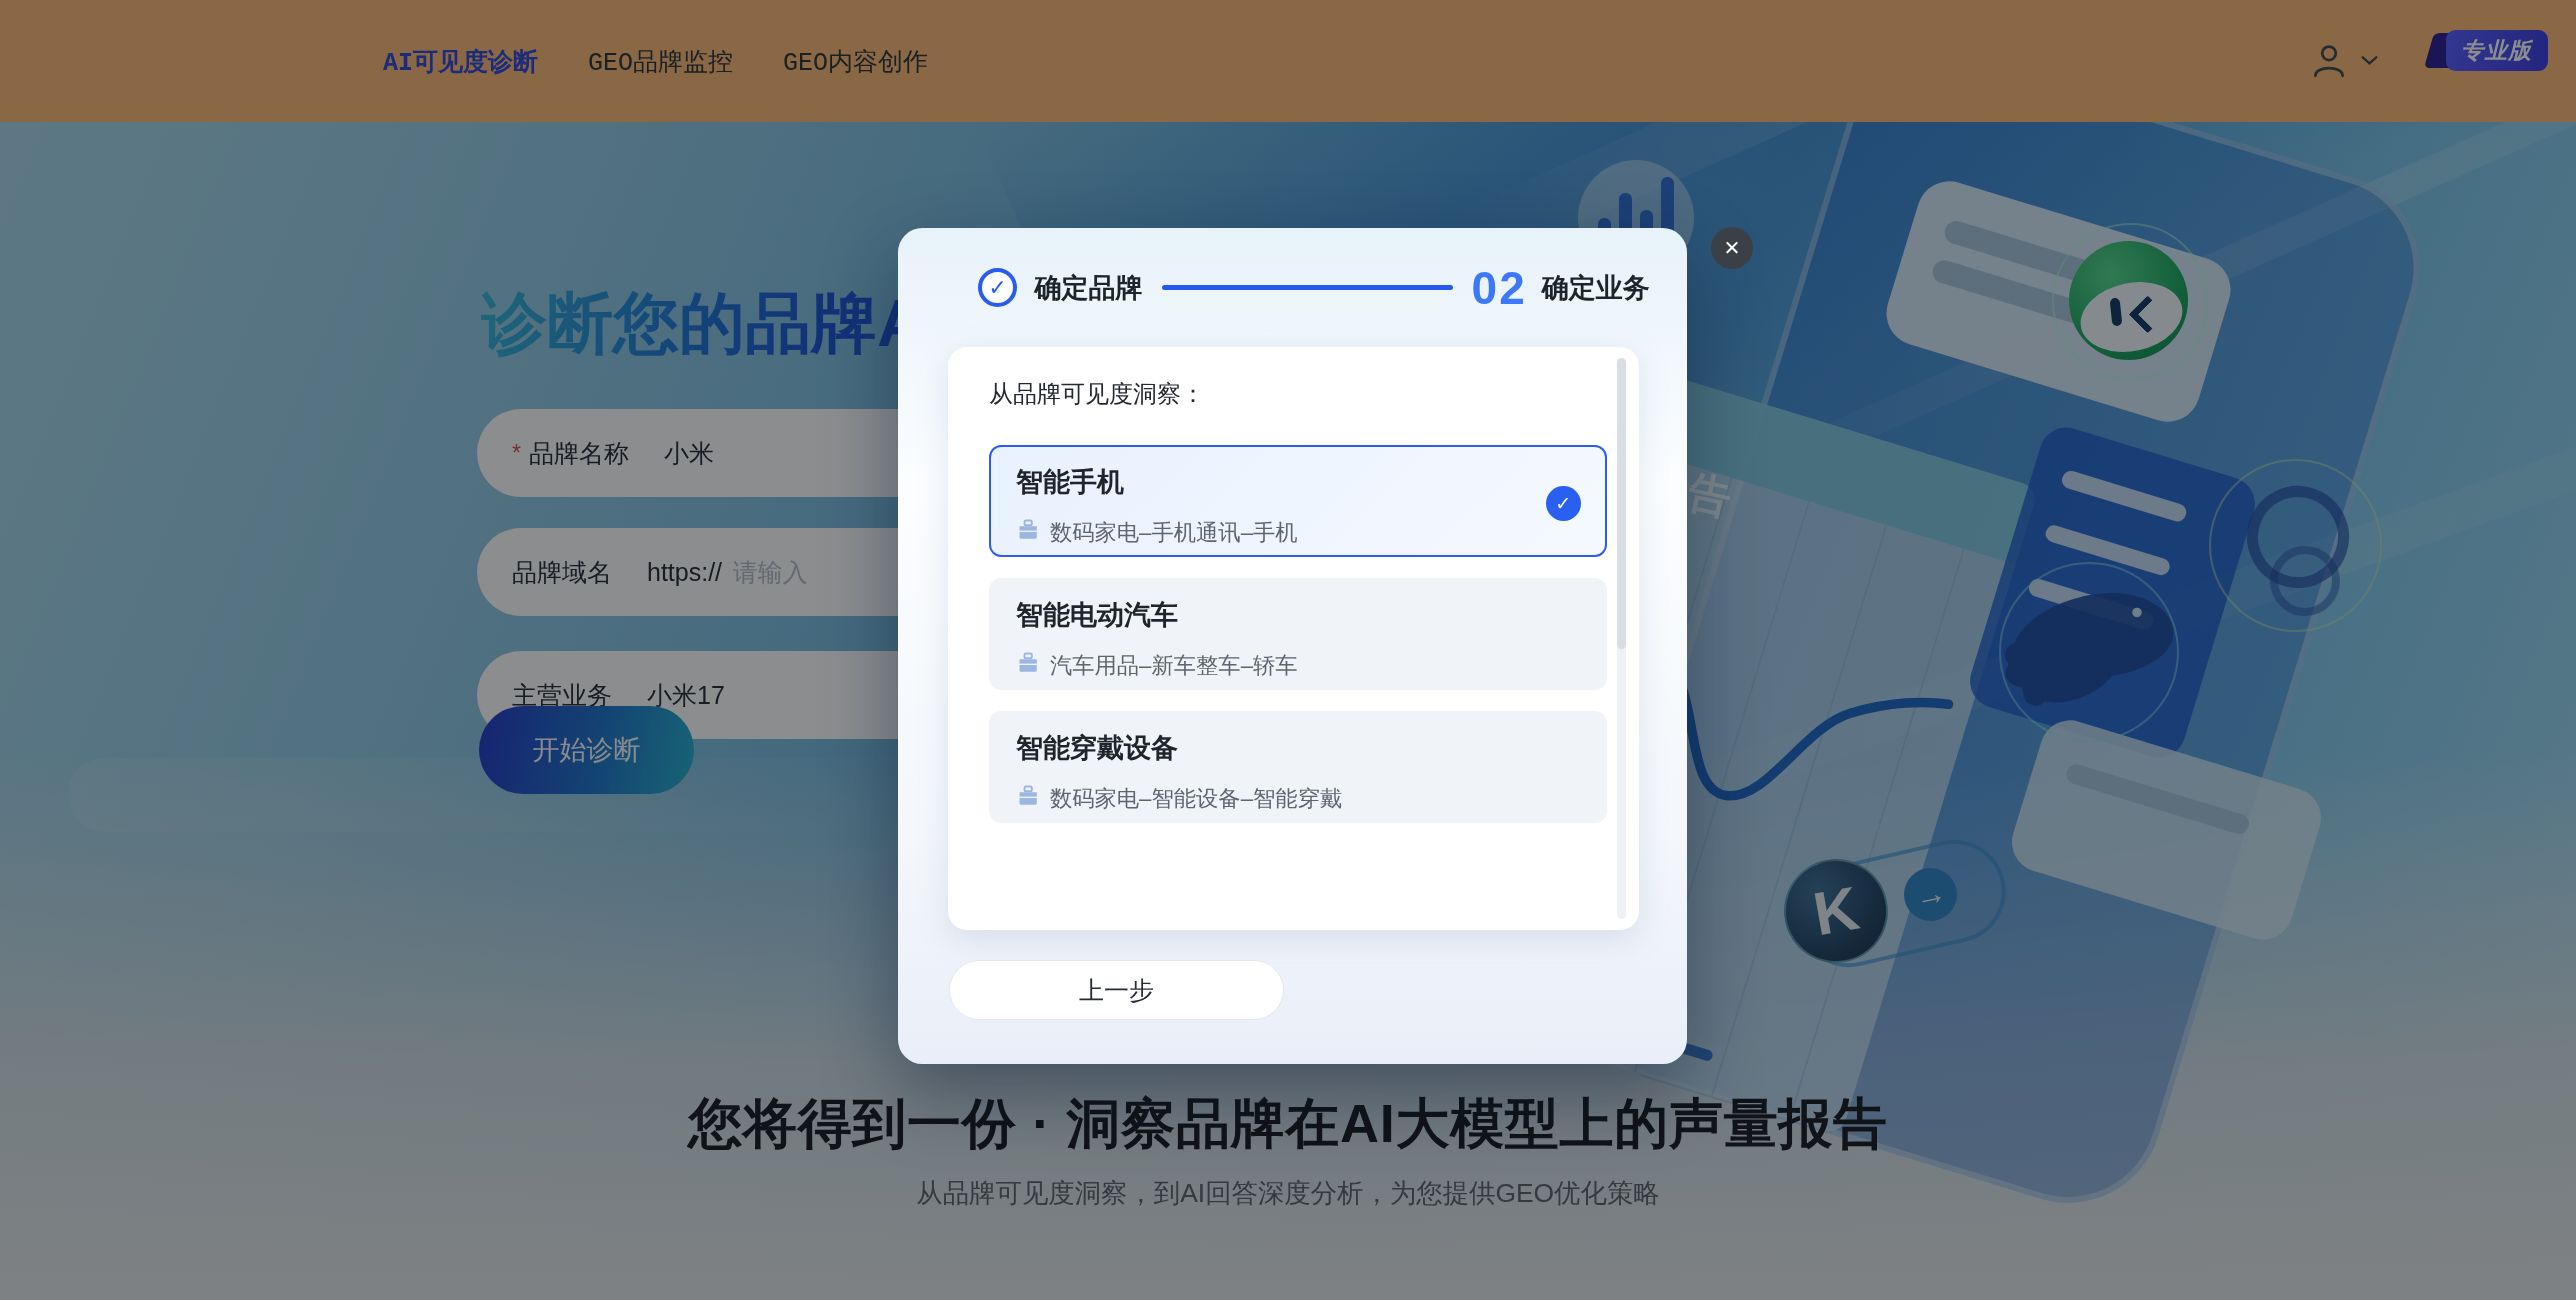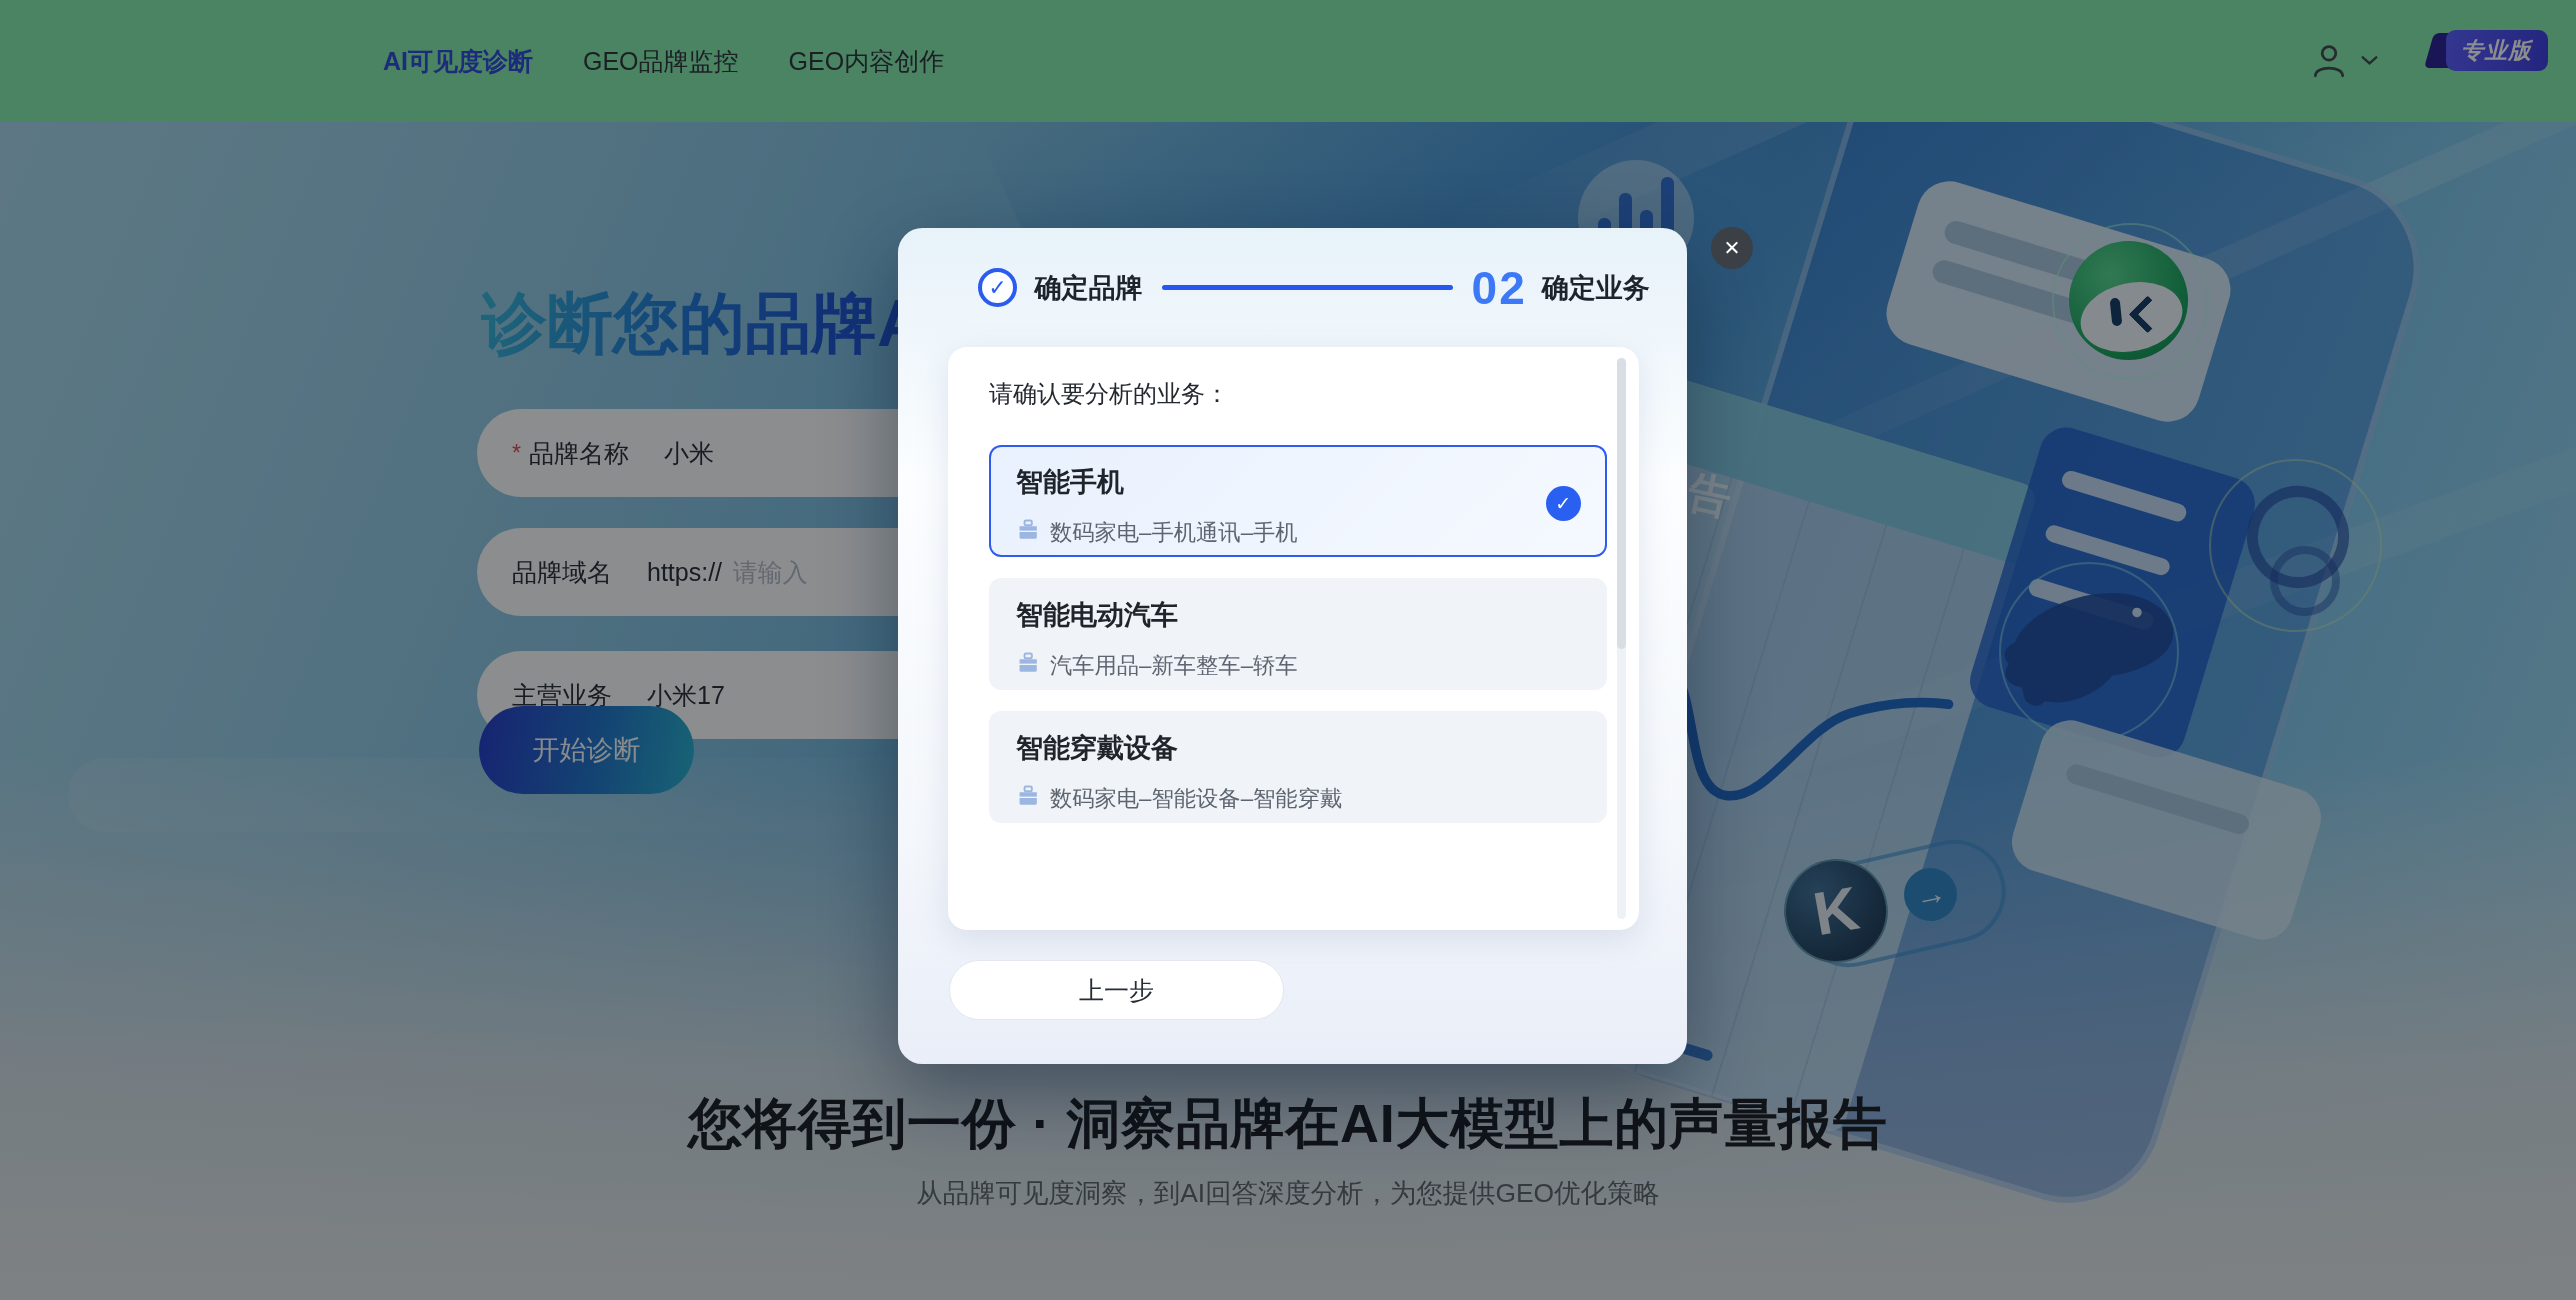--- a/index.html
+++ b/index.html
@@ -77,21 +77,21 @@
     border:2.7px solid rgba(150,225,245,.5);display:flex;align-items:center;justify-content:center;
     color:#e9eff3;font-size:61px;font-weight:700;transform:rotate(-10deg);box-sizing:border-box;}
   .arrow-circle{position:absolute;left:1904px;top:868px;width:53px;height:53px;border-radius:50%;
     background:#2f86c7;display:flex;align-items:center;justify-content:center;color:#ecf5fb;
     font-size:31px;font-weight:700;transform:rotate(-12deg);}
   .bars-badge{position:absolute;left:1578px;top:160px;width:116px;height:116px;border-radius:50%;
     background:rgba(205,230,246,.5);display:flex;align-items:flex-end;justify-content:center;
     gap:8.8px;padding-bottom:23px;box-sizing:border-box;}
   .bars-badge span{width:12.2px;border-radius:6.1px;background:#2f6fd2;display:block;}
   
-  .nav{position:absolute;left:0;top:0;width:100%;height:122px;background:#86efac;z-index:5;}
+  .nav{position:absolute;left:0;top:0;width:100%;height:122px;background:#fdba74;z-index:5;font-family:Liberation Mono, monospace;}
   .nav-items{position:absolute;left:383px;top:0;height:122px;display:flex;align-items:center;gap:50px;}
   .nav-item{font-size:25px;color:#2c3138;cursor:pointer;}
   .nav-item.active{color:#2f47d8;font-weight:700;}
   .account{position:absolute;left:2312px;top:0;height:122px;display:flex;align-items:center;gap:13.5px;}
   .badge{position:absolute;left:2428px;top:30px;width:119px;height:37px;z-index:6;}
   .badge-flag{position:absolute;left:1.4px;top:3.4px;width:34px;height:35px;background:#2a1f92;
     transform:skewX(-16deg);border-radius:5.4px;}
   .badge-main{position:absolute;left:17.6px;top:0;width:102px;height:41px;border-radius:9.5px;
     background:linear-gradient(100deg,#5b5cff,#3a3ae0);display:flex;align-items:center;justify-content:center;
     color:#ffffff;font-style:italic;font-weight:700;font-size:22.3px;letter-spacing:1.4px;}
@@ -271,21 +271,21 @@
 
   <div class="steps">
     <div class="step-check">✓</div>
     <div class="step1-label">确定品牌</div>
     <div class="step-line"></div>
     <div class="step-num">02</div>
     <div class="step2-label">确定业务</div>
   </div>
 
   <div class="list-card">
-    <div class="prompt">请确认要分析的业务：</div>
+    <div class="prompt">从品牌可见度洞察：</div>
     <div class="options">
 
       <div class="option selected">
         <div class="option-title">智能手机</div>
         <div class="option-sub">
           <svg width="24.4" height="23" viewBox="0 0 24 24">
             <rect x="8.2" y="2.6" width="7.6" height="5" rx="1.4" fill="none" stroke="#9cb6e2" stroke-width="2"></rect>
             <path d="M3 8.6 h18 v4.6 h-18 z" fill="#9cb6e2"></path>
             <path d="M3 14.6 h18 v5.4 a1.6 1.6 0 0 1 -1.6 1.6 h-14.8 a1.6 1.6 0 0 1 -1.6 -1.6 z" fill="#9cb6e2"></path>
           </svg>

